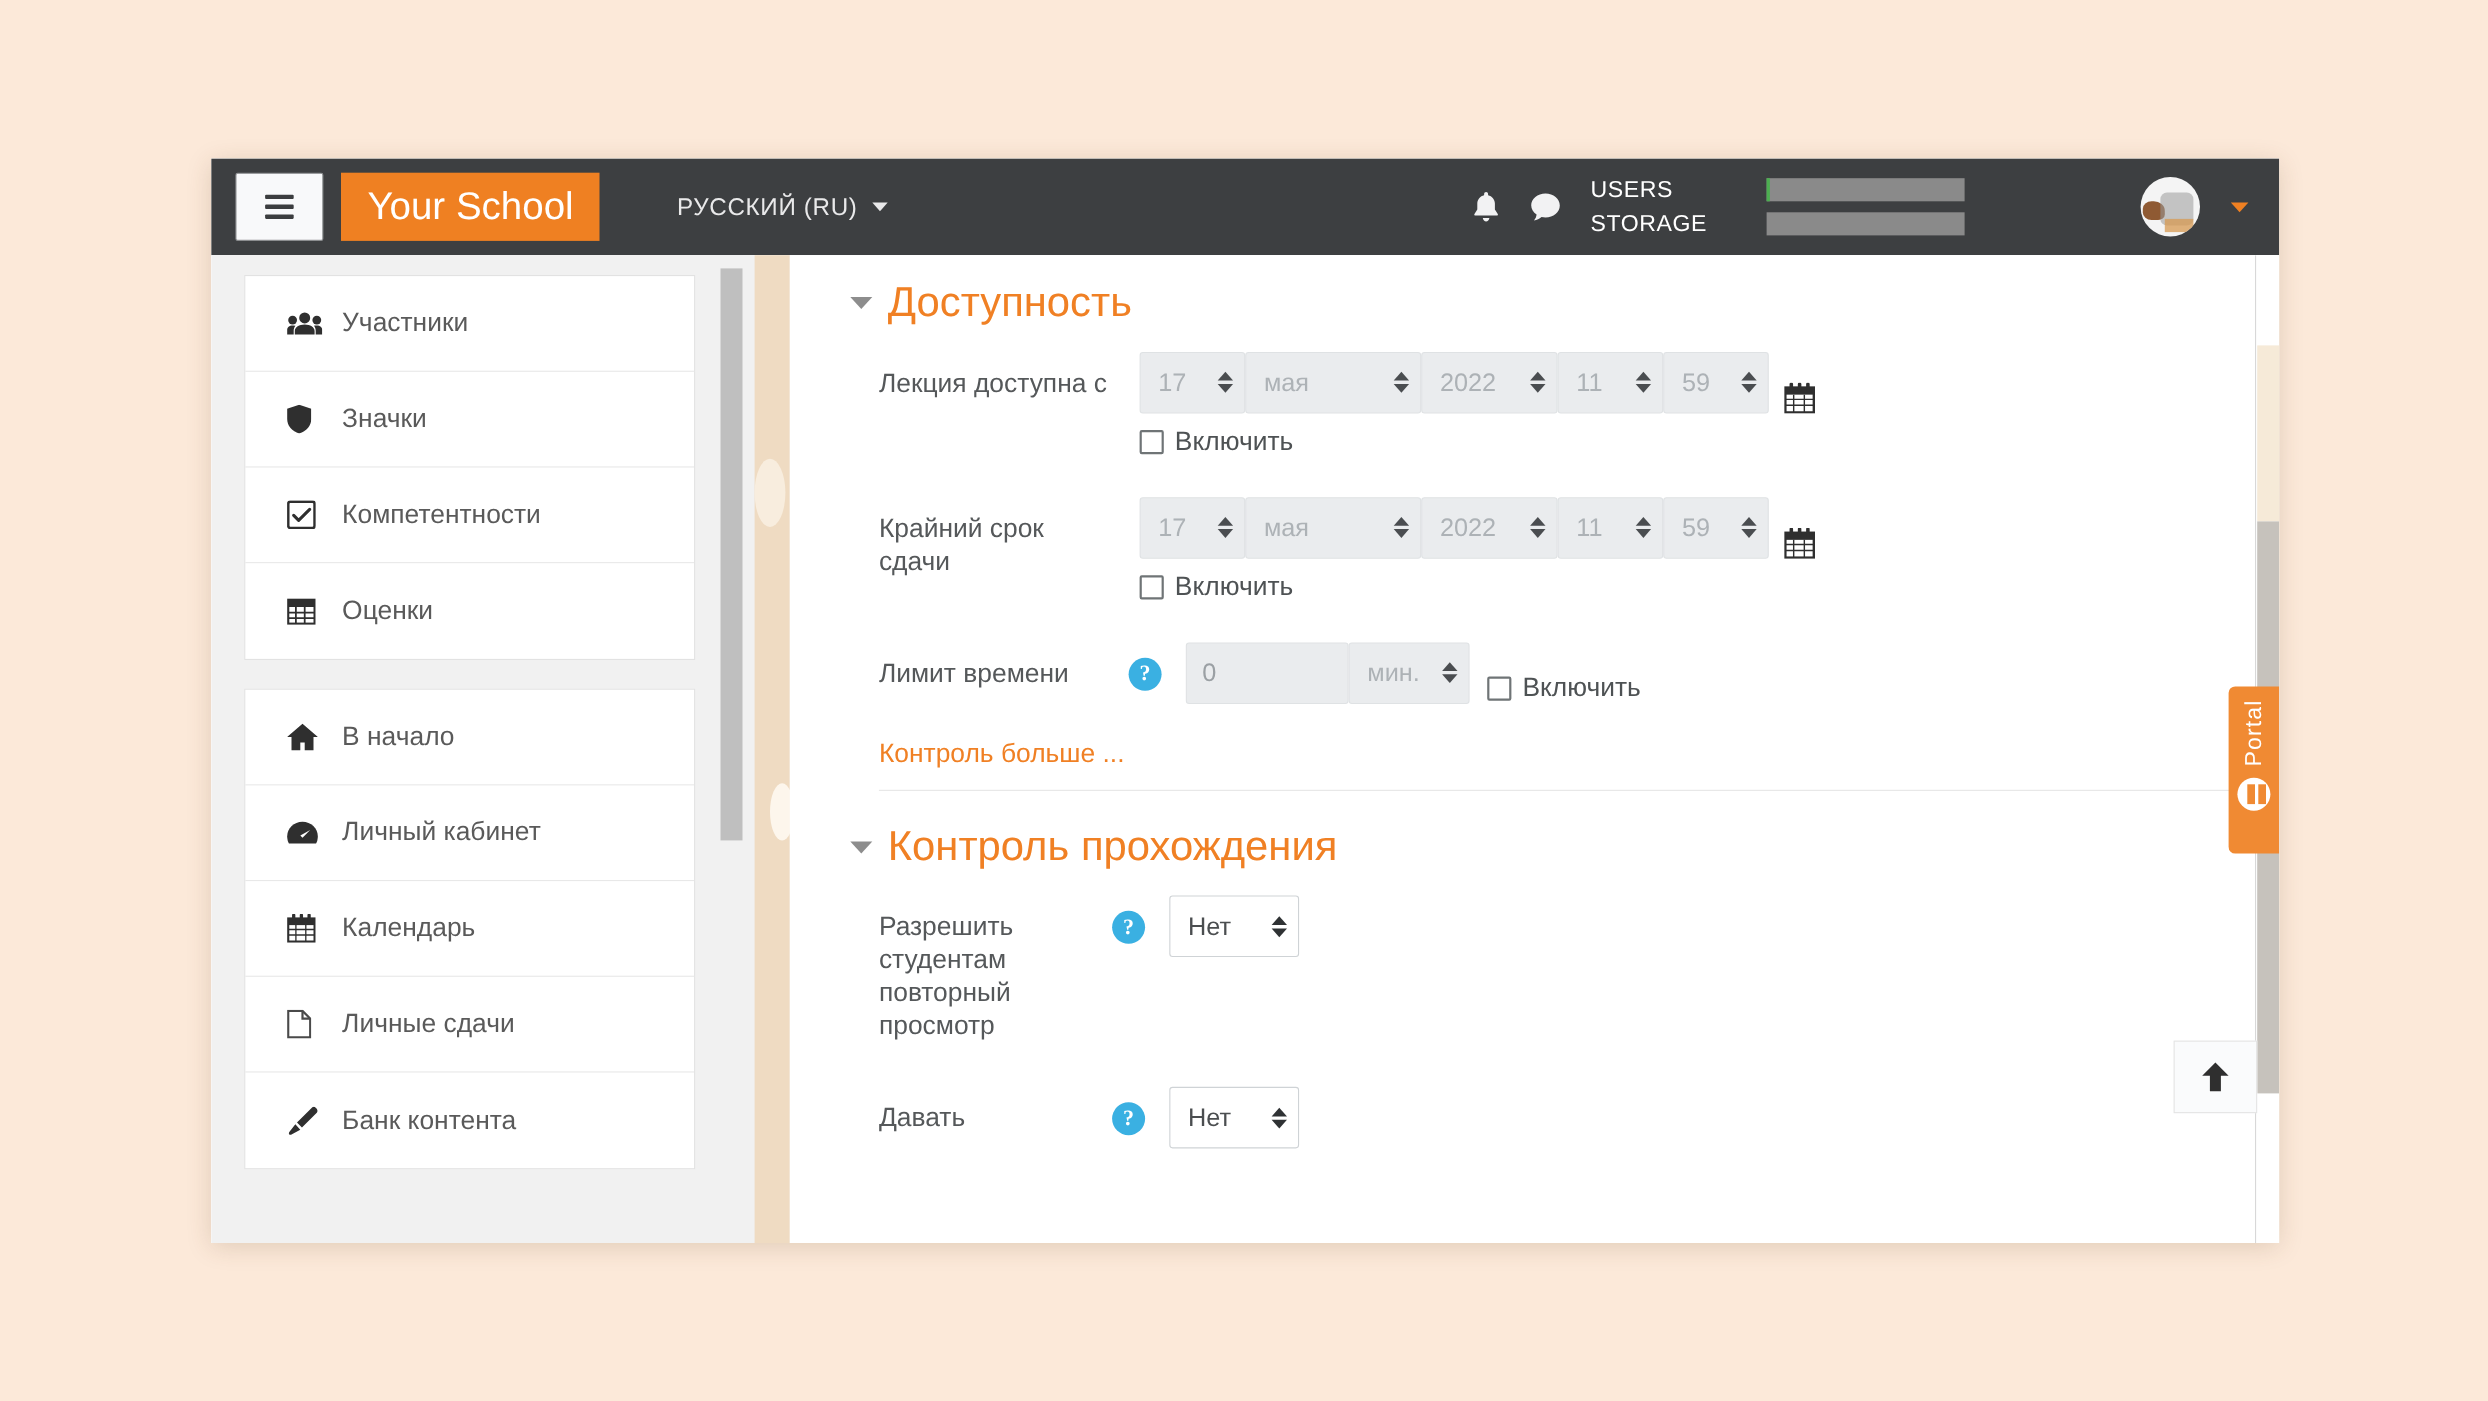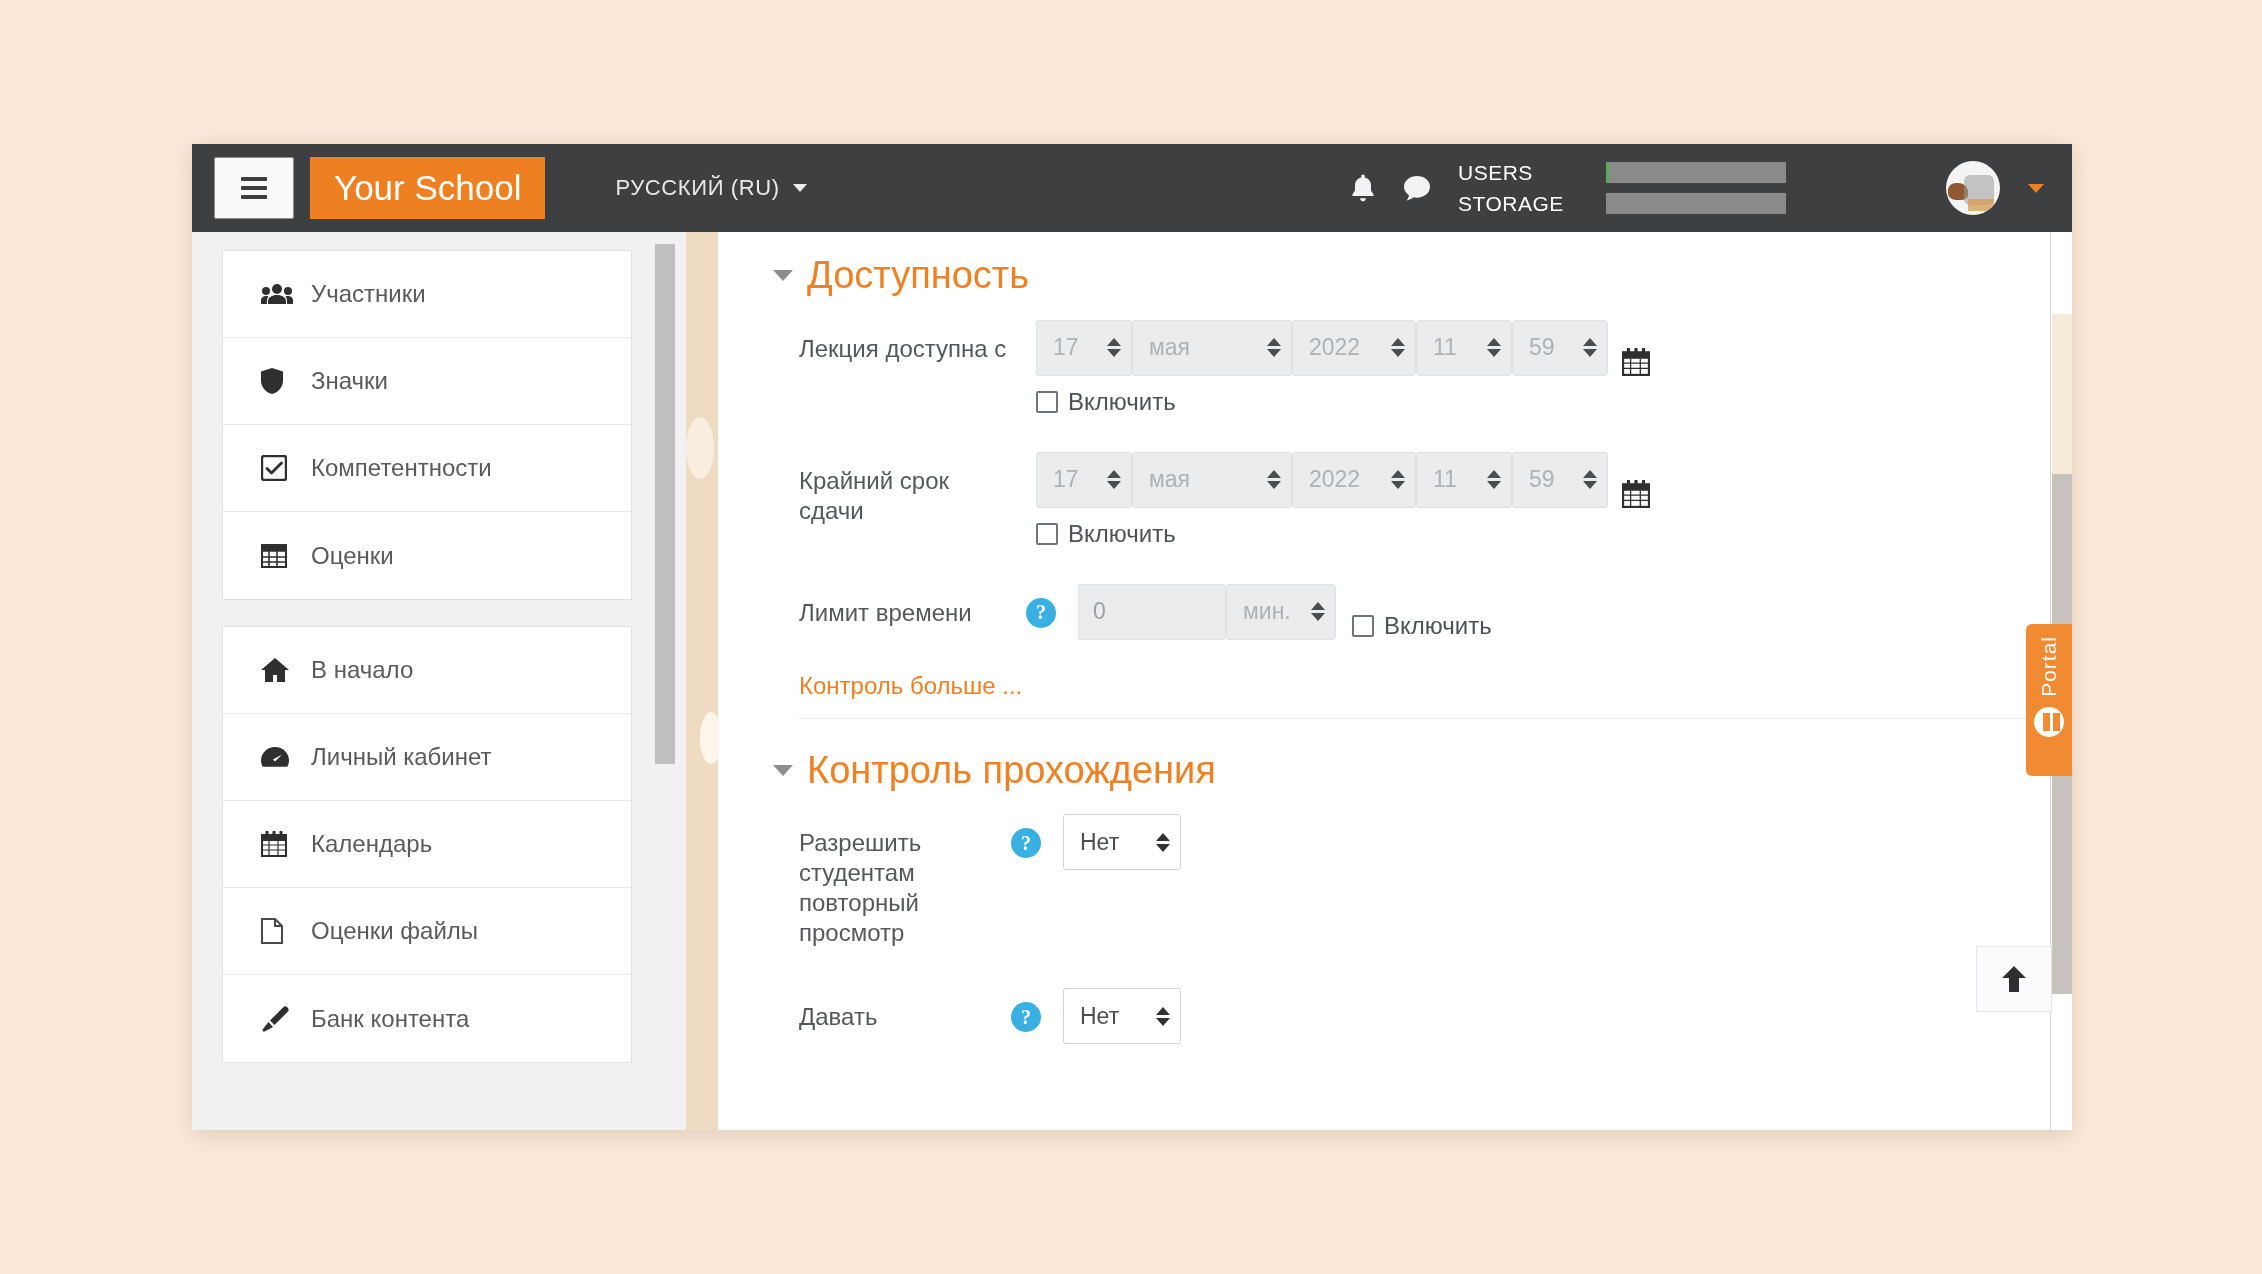--- a/index.html
+++ b/index.html
@@ -113,21 +113,21 @@
   .quota-block {
     display: flex;
     flex-direction: column;
     justify-content: center;
     gap: 7px;
     margin-right: 10px;
   }
   .quota-row {
     display: flex;
     align-items: center;
-    gap: 20px;
+    gap: 32px;
   }
   .quota-label {
     color: #ffffff;
     font-size: 21px;
     letter-spacing: 0.5px;
     width: 128px;
     text-align: left;
     white-space: nowrap;
   }
   .quota-bar {
@@ -676,21 +676,21 @@
             </span>
             <span>Календарь</span>
           </div>
           <div class="nav-item">
             <span class="ico">
               <svg width="22" height="26" viewBox="0 0 22 26">
                   <path d="M1 1h13l7 7v17H1z" fill="none" stroke="#4a4a4a" stroke-width="2"></path>
                   <path d="M14 1v7h7" fill="none" stroke="#4a4a4a" stroke-width="2"></path>
                 </svg>
             </span>
-            <span>Оценки файлы</span>
+            <span>Личные сдачи</span>
           </div>
           <div class="nav-item">
             <span class="ico">
               <svg width="28" height="26" viewBox="0 0 28 26">
                   <path d="M26 1c-1-1-2.5-1-3.5 0L9 14.5l4.5 4.5L27 5.5c1-1 1-3 -1-4.5z" fill="#2f2f2f"></path>
                   <path d="M7.5 16 2 23c-1 1.2 0 3 1.6 2.6L12 21z" fill="#2f2f2f"></path>
                 </svg>
             </span>
             <span>Банк контента</span>
           </div>

